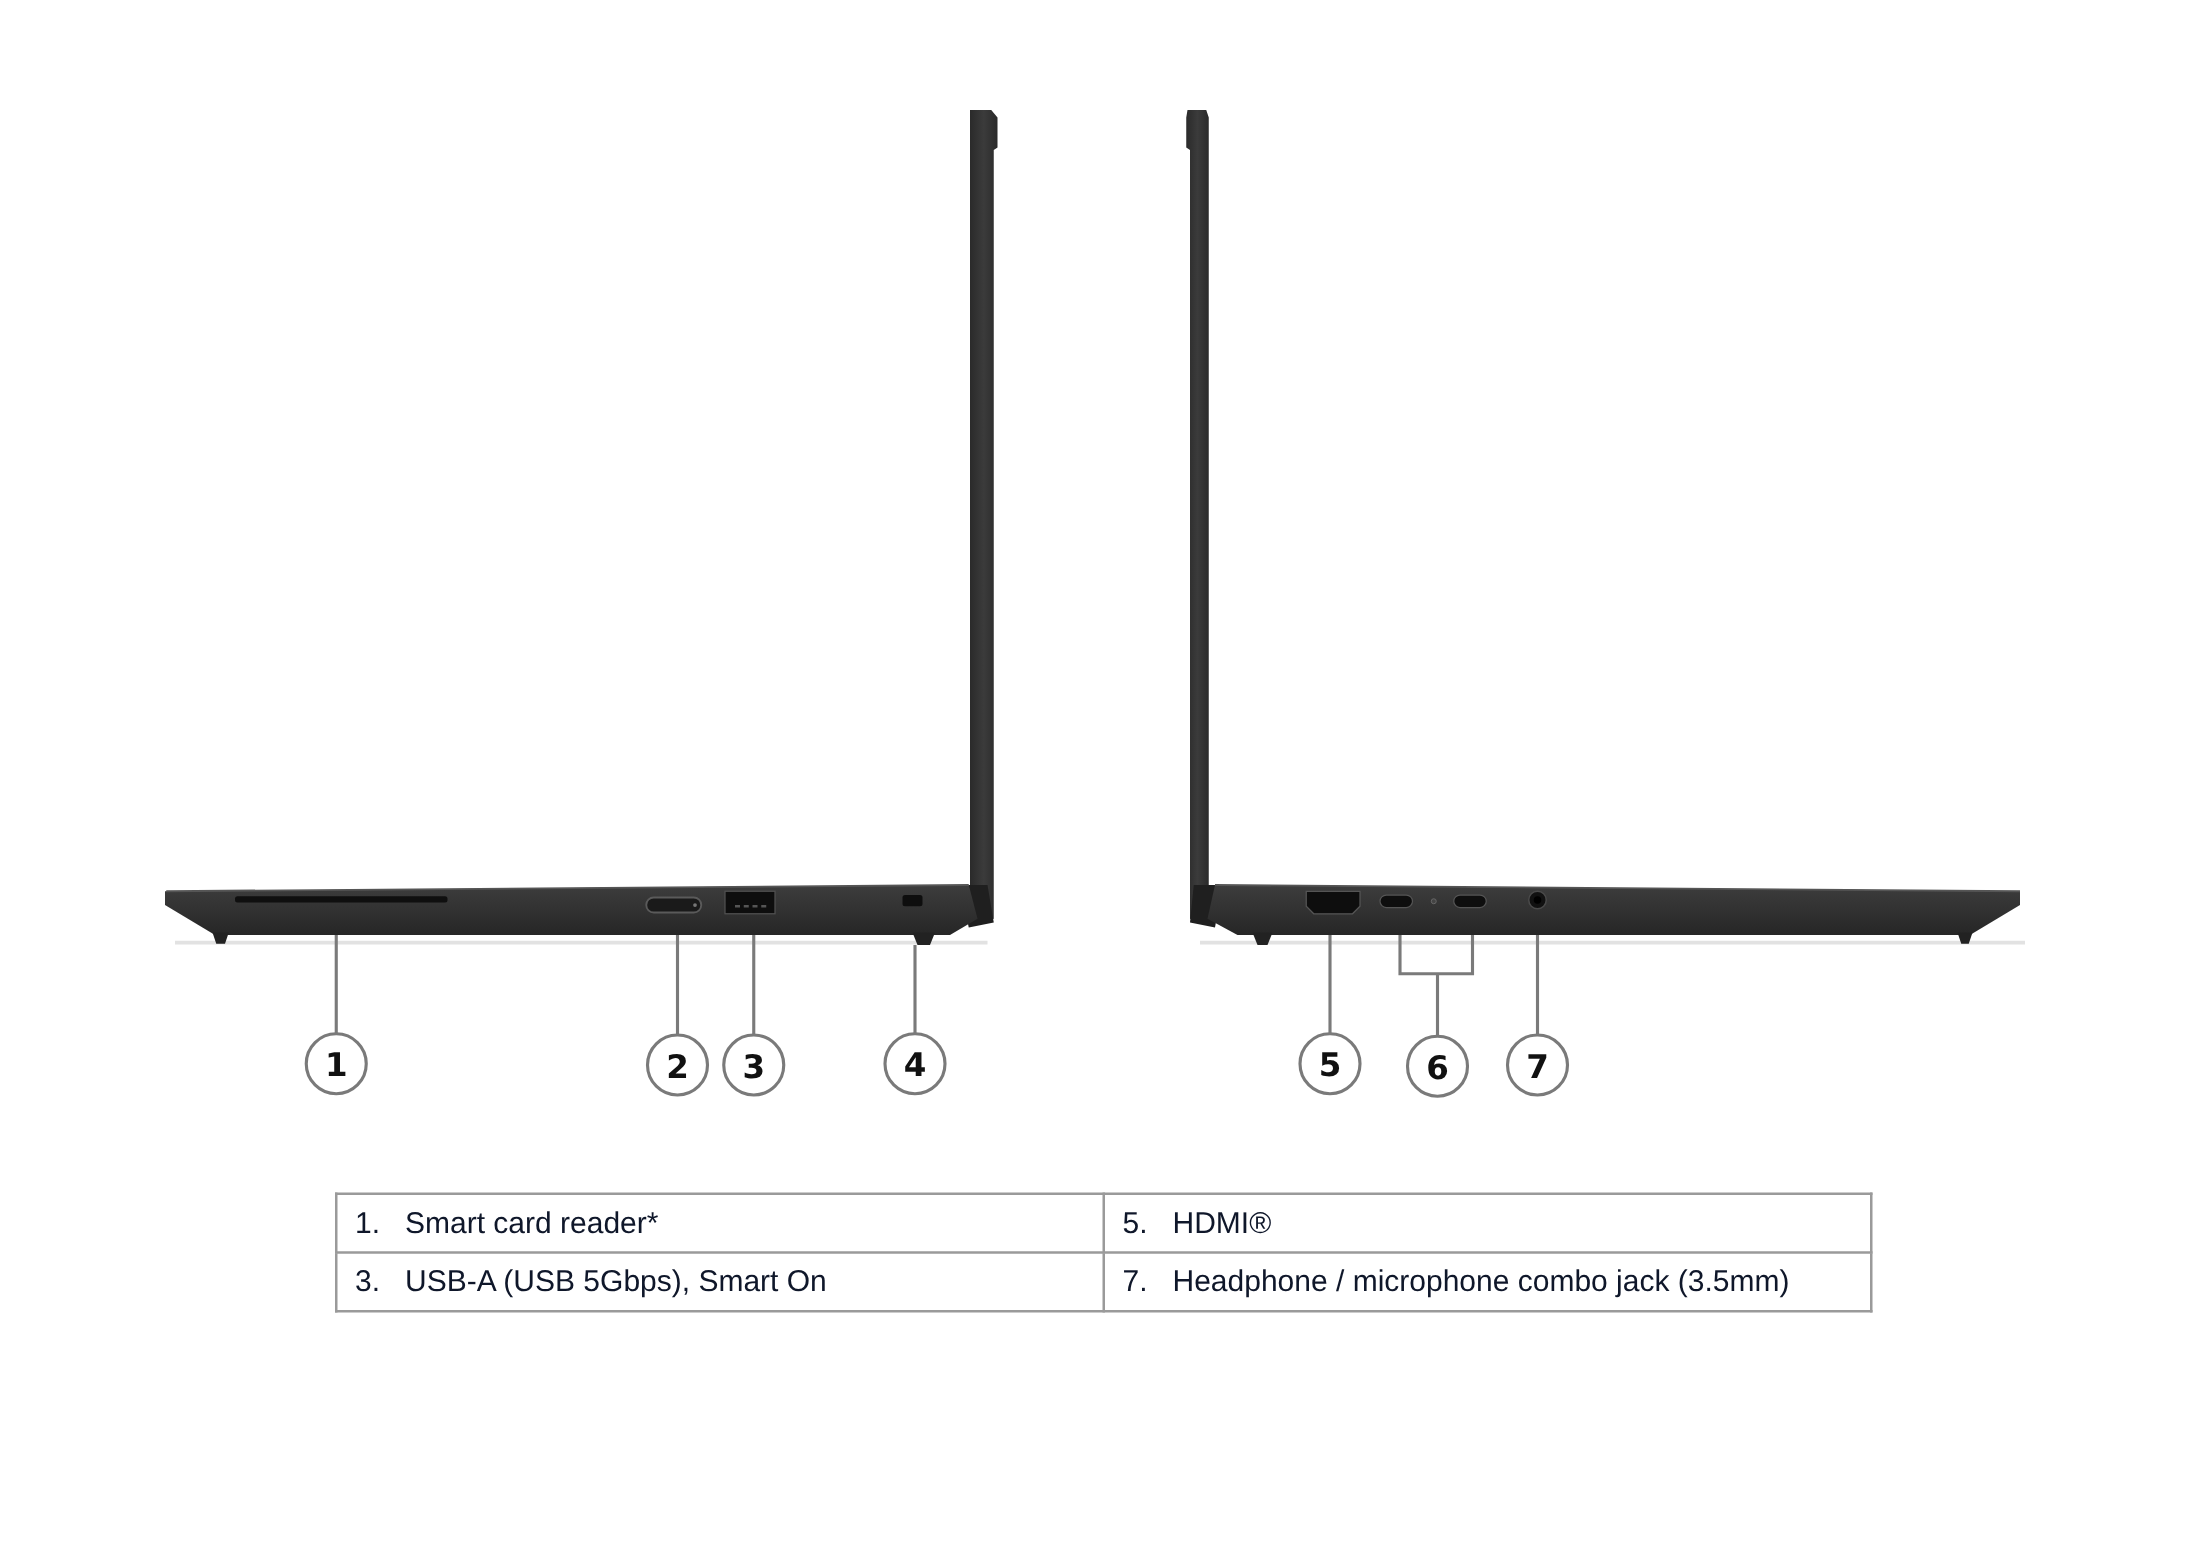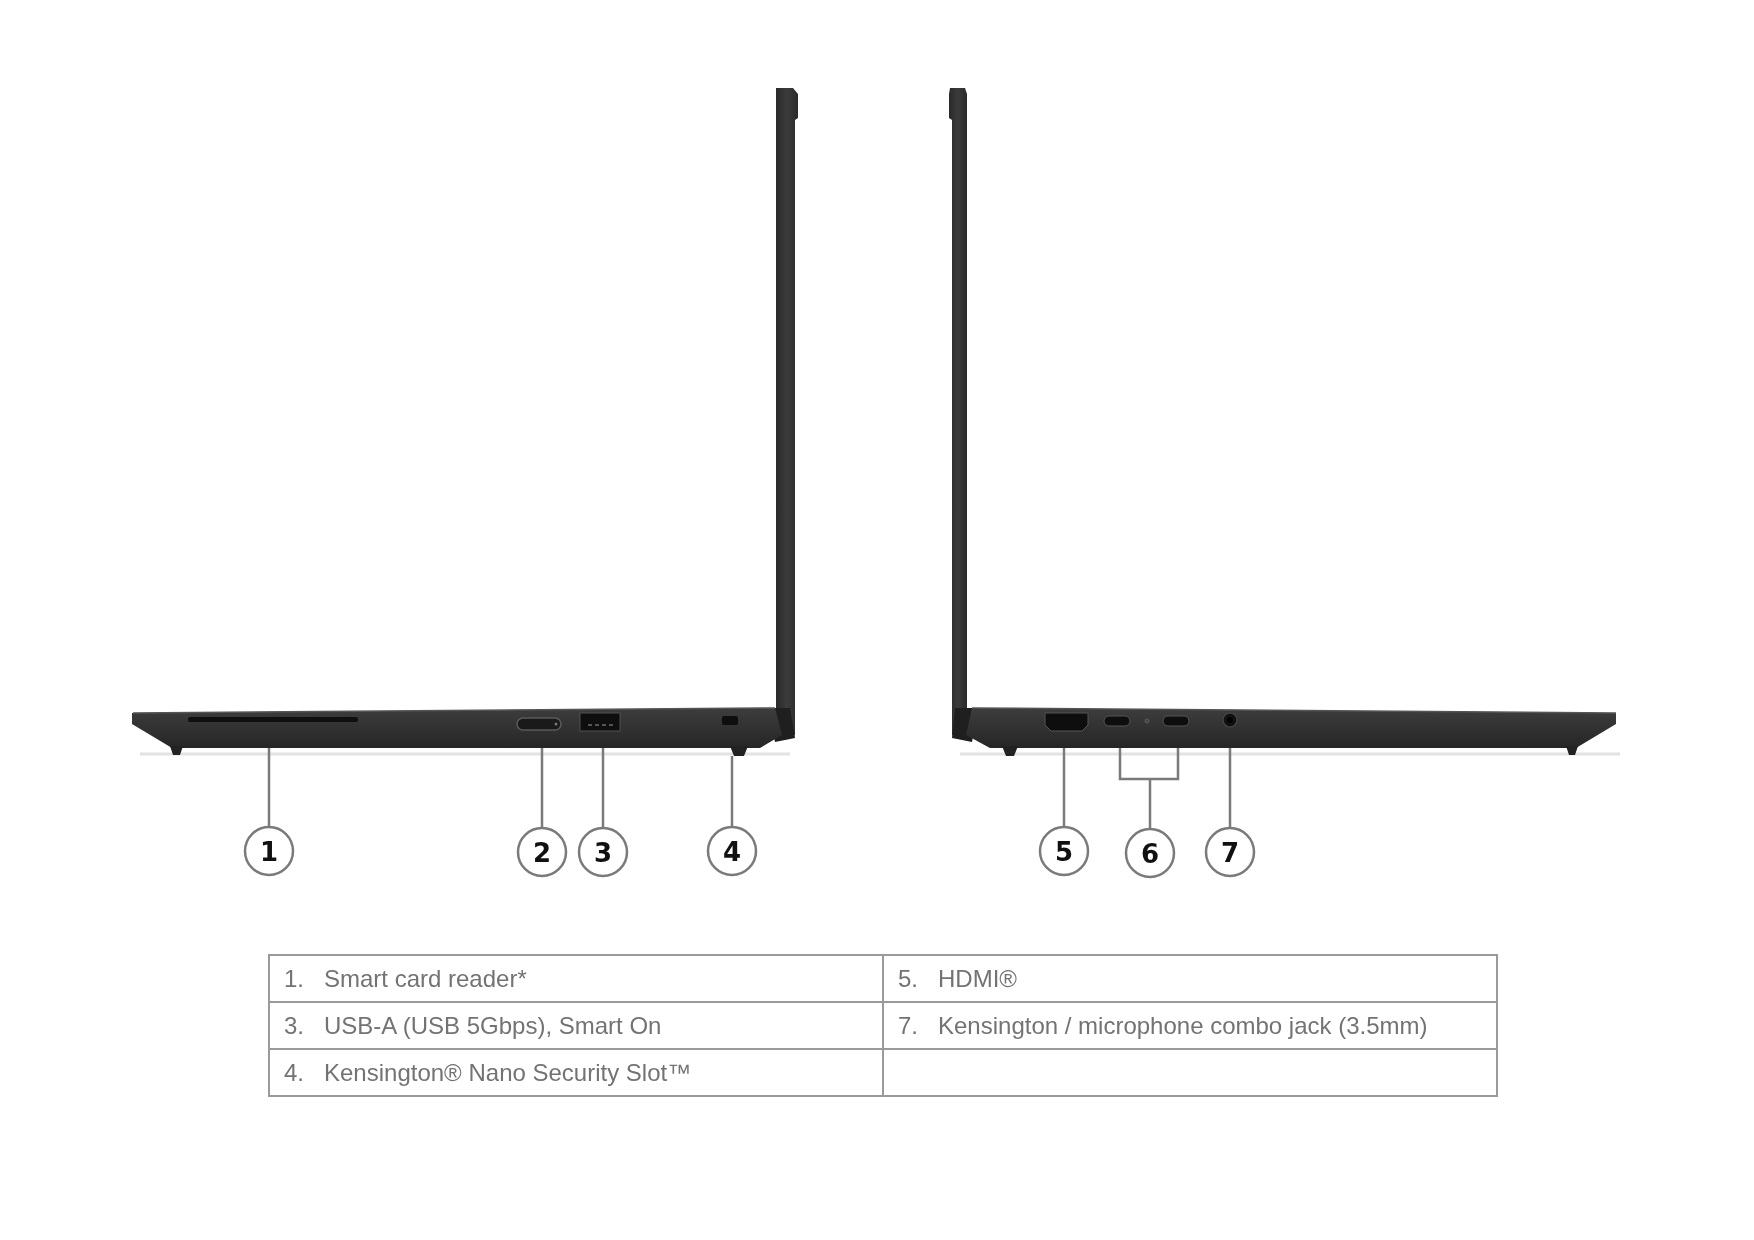--- a/index.html
+++ b/index.html
@@ -1,20 +1,20 @@
 <!DOCTYPE html>
 <html><head>
 <meta charset="utf-8">
 <style>
   html,body{margin:0;padding:0;background:#ffffff;}
   body{width:1754px;height:1240px;position:relative;overflow:hidden;font-family:"Liberation Sans","DejaVu Sans",sans-serif;}
   #figure{position:absolute;left:0;top:0;width:1754px;height:900px;}
   .callout-label{font-family:"DejaVu Sans",sans-serif;font-weight:bold;font-size:26px;fill:#111;}
   #ports-table{position:absolute;left:268px;top:954px;width:1230px;border-collapse:collapse;table-layout:fixed;}
-  #ports-table td{border:2px solid #9a9a9a;height:45px;padding:0 0 0 14px;font-size:24px;color:#737373;white-space:nowrap;vertical-align:middle;}
+  #ports-table td{border:2px solid #9a9a9a;height:45px;padding:0 0 0 14px;font-size:24px;color:#0f172a;white-space:nowrap;vertical-align:middle;}
   #ports-table td .num{display:inline-block;width:40px;}
 </style>
 </head>
 <body>
 
 <svg id="figure" width="1754" height="900" viewBox="0 0 1754 900" xmlns="http://www.w3.org/2000/svg">
   <defs>
     <linearGradient id="baseGrad" x1="0" y1="0" x2="0" y2="1">
       <stop offset="0" stop-color="#3d3d3d"></stop>
       <stop offset="1" stop-color="#262626"></stop>
@@ -113,20 +113,16 @@
 </svg>
 
 <table id="ports-table">
   <tbody>
       <tr>
     <td><span class="num">1.</span><span>Smart card reader*</span></td>
     <td><span class="num">5.</span><span>HDMI®</span></td>
   </tr>
   <tr>
     <td><span class="num">3.</span><span>USB-A (USB 5Gbps), Smart On</span></td>
-    <td><span class="num">7.</span><span>Kensington / microphone combo jack (3.5mm)</span></td>
-  </tr>
-  <tr>
-    <td><span class="num">4.</span><span>Kensington® Nano Security Slot™</span></td>
-    <td><span class="num"></span><span></span></td>
+    <td><span class="num">7.</span><span>Headphone / microphone combo jack (3.5mm)</span></td>
   </tr>
 </tbody>
   </table>
 
 </body></html>

